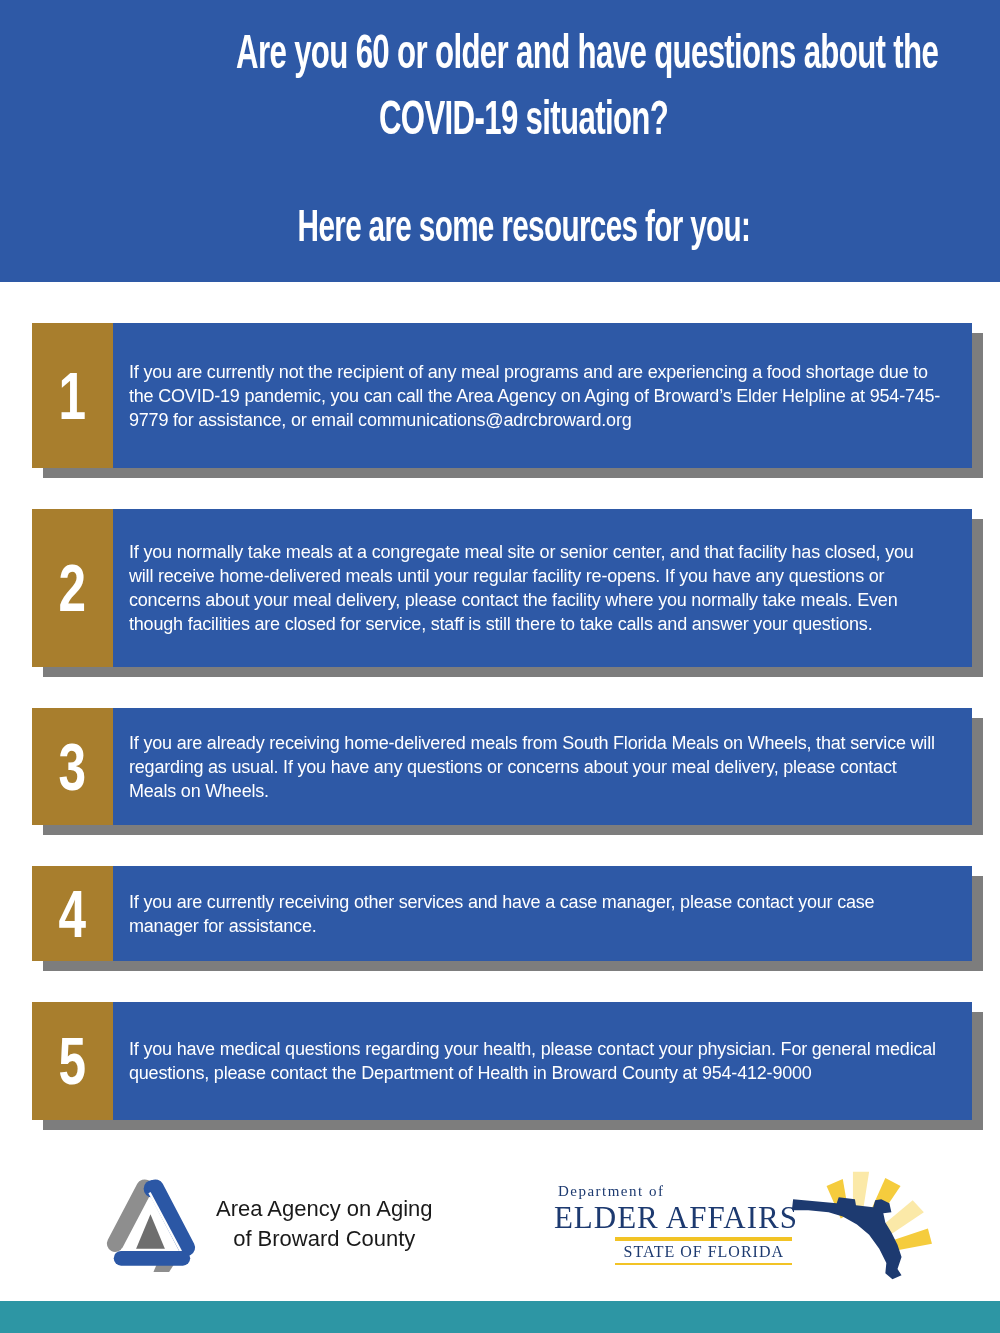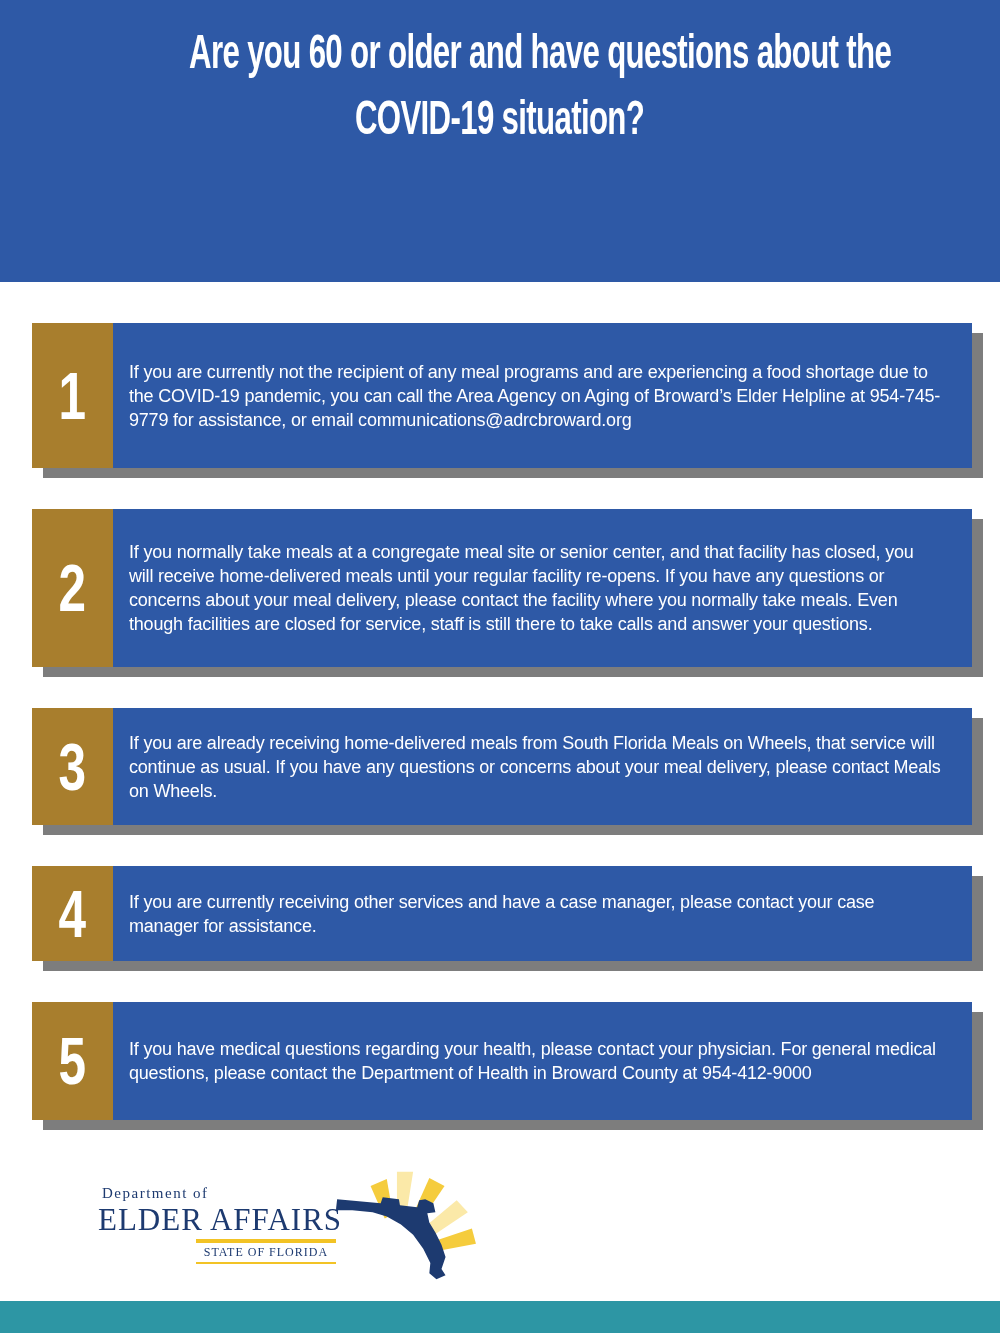--- a/index.html
+++ b/index.html
@@ -15,21 +15,21 @@
     --logo_dark_gray:#6e6e6e;
     --text_dark:#1a1a1a;
   }
   *{margin:0;padding:0;box-sizing:border-box;}
   html,body{background:#ffffff;}
   body{font-family:"Liberation Sans",sans-serif;}
   .page{position:relative;width:1000px;height:1333px;background:#ffffff;overflow:hidden;}
 
   
   .hero{height:282px;background:var(--blue);padding-top:24px;text-align:center;}
-  .t-line{display:block;text-align:center;line-height:55px;white-space:nowrap;}
+  .t-line{display:block;text-align:center;line-height:55px;white-space:nowrap;padding-left:47px;}
   .t-line > span{display:inline-block;transform:scaleX(0.65);transform-origin:50% 50%;
     font-weight:700;font-size:48px;color:#ffffff;letter-spacing:-1px;}
   .hero-sub{margin-top:42px;}
   .hero-sub .t-line > span{font-size:45px;transform:scaleX(0.66);}
 
   
   .items{width:940px;margin:0 0 0 32px;}
   .row{display:flex;margin-top:41px;box-shadow:11px 10px 0 0 var(--shadow);}
   .row1{min-height:145px;}
   .row2{min-height:158px;}
@@ -49,39 +49,44 @@
   .logo-group{display:flex;align-items:center;}
   .aaa-text{margin-left:14px;text-align:center;color:var(--text_dark);
     font-size:22px;line-height:30px;}
   .doea{display:flex;align-items:center;position:relative;}
   .doea-text{display:flex;flex-direction:column;position:relative;z-index:2;}
   .doea-dept{font-family:"Liberation Serif",serif;color:var(--navy);font-size:15px;
     letter-spacing:1.5px;margin-left:4px;}
   .doea-name{font-family:Liberation Serif, serif;color:var(--navy);font-size:31px;
     line-height:35px;letter-spacing:1px;white-space:nowrap;}
   .doea-state{align-self:flex-end;margin-right:6px;margin-top:2px;
-    font-family:"Liberation Serif",serif;color:var(--navy);font-size:12px;letter-spacing:1px;
+    font-family:"Liberation Serif",serif;color:var(--navy);font-size:16px;letter-spacing:1px;
     border-top:4px solid var(--ray_gold);border-bottom:2px solid var(--ray_gold);
     padding:2px 8px 2px 8px;white-space:nowrap;}
   .doea svg{margin-left:-14px;position:relative;z-index:1;}
 
   
   .teal-bar{position:absolute;left:0;right:0;bottom:0;height:32px;background:var(--teal);}
 </style>
 </head>
 <body>
 
 <div class="page">
 
   <header class="hero">
     <div class="t-line">
       <span>Are you 60 or older and have questions about the</span>
     </div>
     <div class="t-line">
       <span>COVID-19 situation?</span>
+    </div>
+    <div class="hero-sub">
+      <div class="t-line">
+        <span>Here are some resources for you:</span>
+      </div>
     </div>
   </header>
 
   <main class="items">
 
     <section class="row row1">
       <div class="num">
         <span>1</span>
       </div>
       <div class="txt">
@@ -96,21 +101,21 @@
       <div class="txt">
         <p>If you normally take meals at a congregate meal site or senior center, and that facility has closed, you will receive home-delivered meals until your regular facility re-opens.  If you have any questions or concerns about your meal delivery, please contact the facility where you normally take meals.  Even though facilities are closed for service, staff is still there to take calls and answer your questions.</p>
       </div>
     </section>
 
     <section class="row row3">
       <div class="num">
         <span>3</span>
       </div>
       <div class="txt">
-        <p>If you are already receiving home-delivered meals from South Florida Meals on Wheels, that service will continue as usual.  If you have any questions or concerns about your meal delivery, please contact Meals on Wheels.</p>
+        <p>If you are already receiving home-delivered meals from South Florida Meals on Wheels, that service will regarding as usual.  If you have any questions or concerns about your meal delivery, please contact Meals on Wheels.</p>
       </div>
     </section>
 
     <section class="row row4">
       <div class="num">
         <span>4</span>
       </div>
       <div class="txt">
         <p>If you are currently receiving other services and have a case manager, please contact your case manager for assistance.</p>
       </div>
@@ -122,20 +127,36 @@
       </div>
       <div class="txt">
         <p>If you have medical questions regarding your health, please contact your physician. For general medical questions, please contact the Department of Health in Broward County at 954-412-9000</p>
       </div>
     </section>
 
   </main>
 
   <footer class="footer">
 
+    <div class="logo-group">
+      <svg width="104" height="98" viewBox="0 0 105 100" aria-hidden="true">
+        <polygon points="64,80 84,80 72,99 56,99" fill="#8e8e8e"></polygon>
+        <path d="M47 13 L17 70" stroke="#8e8e8e" stroke-width="17" stroke-linecap="round" fill="none"></path>
+        <circle cx="55" cy="14" r="9" fill="#2b57a5"></circle>
+        <path d="M58 13 L90 74" stroke="#2b57a5" stroke-width="17" stroke-linecap="round" fill="none"></path>
+        <path d="M52 18 L84 78" stroke="#ffffff" stroke-width="2.5" fill="none"></path>
+        <polygon points="53,40 68,76 38,76" fill="#6e6e6e"></polygon>
+        <path d="M23 76.5 L80 76.5" stroke="#ffffff" stroke-width="2.5" fill="none"></path>
+        <path d="M23 85 L86 85" stroke="#2b57a5" stroke-width="15" stroke-linecap="round" fill="none"></path>
+      </svg>
+      <div class="aaa-text">
+        <div>Area Agency on Aging</div>
+        <div>of Broward County</div>
+      </div>
+    </div>
 
     <div class="doea">
       <div class="doea-text">
         <span class="doea-dept">Department of</span>
         <span class="doea-name">ELDER AFFAIRS</span>
         <span class="doea-state">STATE OF FLORIDA</span>
       </div>
       <svg width="152" height="118" viewBox="0 0 150 115" aria-hidden="true">
         <g>
           <polygon points="56,52 42,20 58,13 64,48" fill="#f5cc3d"></polygon>

